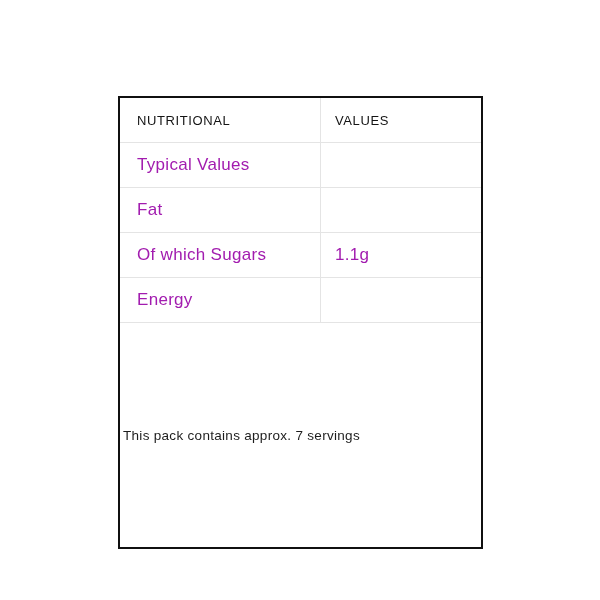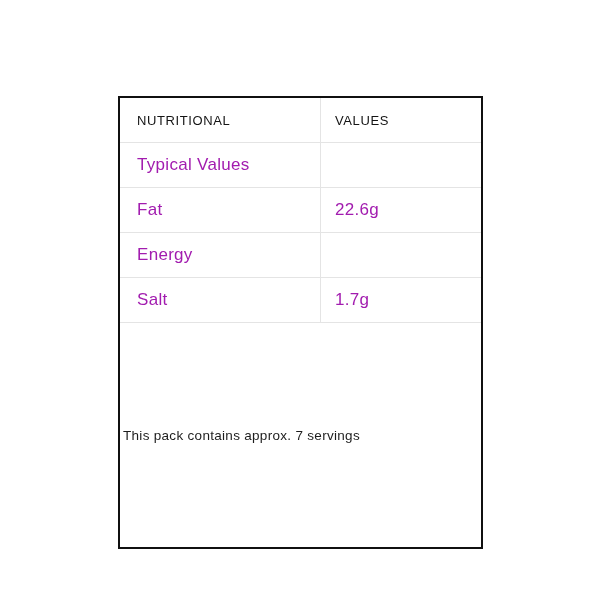--- a/index.html
+++ b/index.html
@@ -73,30 +73,29 @@
     <div class="t-cell c2">VALUES</div>
   </div>
 
   <div class="t-row">
     <div class="t-cell c1">Typical Values</div>
   </div>
 
 
   <div class="t-row">
     <div class="t-cell c1">Fat</div>
-    <div class="t-cell c2">22.6g</div>
   </div>
 
 
 
+  <div class="t-row">
+    <div class="t-cell c1">Of which Sugars</div>
+    <div class="t-cell c2">1.1g</div>
+  </div>
 
   <div class="t-row">
     <div class="t-cell c1">Energy</div>
   </div>
 
-  <div class="t-row">
-    <div class="t-cell c1">Salt</div>
-    <div class="t-cell c2">1.7g</div>
-  </div>
 
   <div class="t-footer">This pack contains approx. 7 servings</div>
 
 </div>
 
 </body></html>

